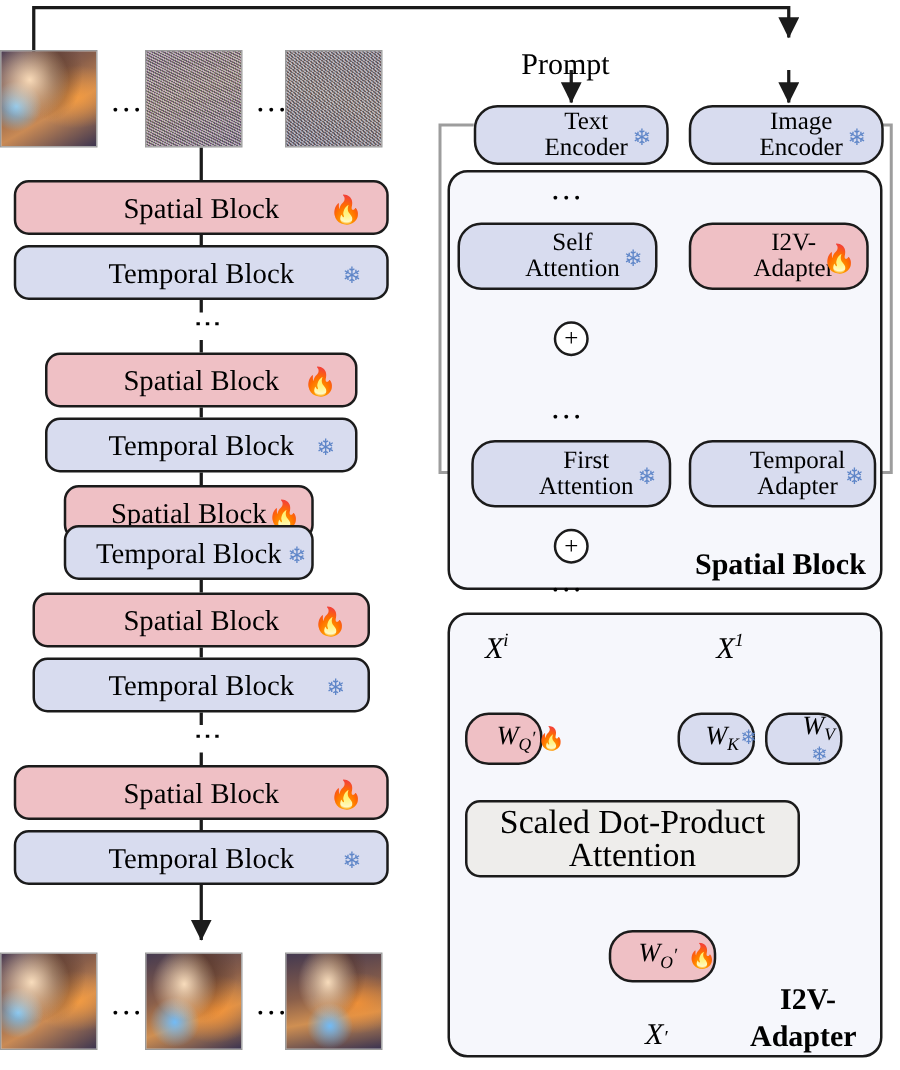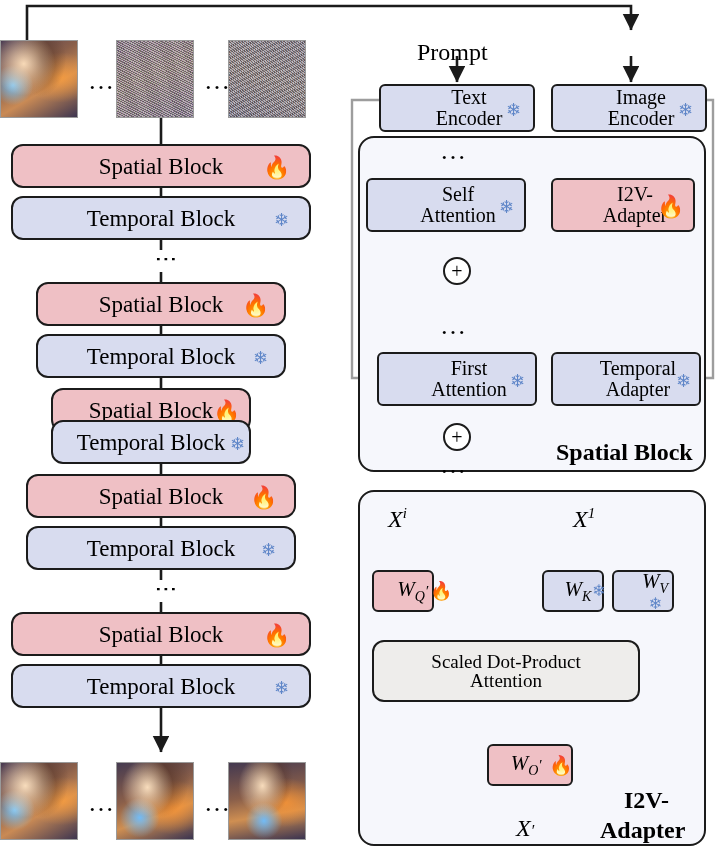--- a/index.html
+++ b/index.html
@@ -12,21 +12,21 @@
   .blk{position:absolute;box-sizing:border-box;border:2.4px solid #1b1b1b;
        border-radius:12px;display:flex;align-items:center;justify-content:center;
        font-size:23px;line-height:1;white-space:nowrap;}
   .blk.pink{background:#efc0c5;}
   .blk.blue{background:#d8dcef;}
   .blk.gray{background:#eeedeb;}
   .blk .lbl{display:inline-block;}
 
   
   .sblk{position:absolute;box-sizing:border-box;border:2.4px solid #1b1b1b;
-        border-radius:6px;display:flex;flex-direction:column;
+        border-radius:19px;display:flex;flex-direction:column;
         align-items:center;justify-content:center;font-size:20px;line-height:1.05;padding-left:24px;}
   .sblk.pink{background:#efc0c5;}
   .sblk.blue{background:#d8dcef;}
 
   
   .panel{position:absolute;box-sizing:border-box;border:2.4px solid #1b1b1b;
          border-radius:16px;background:#f6f7fc;}
 
   
   .flame{display:inline-block;color:#d81e1e;font-size:22px;line-height:1;}
@@ -285,21 +285,21 @@
     <span class="mathi" style="font-size:21px;">
       <span>W</span><sub style="font-size:14px;">K</sub></span>
     <span class="snow" style="font-size:16px;margin-left:1px;">❄</span>
   </div>
   <div class="sblk blue" style="left:612px;top:570px;width:62px;height:42px;">
     <span class="mathi" style="font-size:21px;">
       <span>W</span><sub style="font-size:14px;">V</sub></span>
     <span class="snow" style="font-size:16px;margin-left:1px;">❄</span>
   </div>
 
-  <div class="blk gray" style="left:372px;top:640px;width:268px;height:62px;flex-direction:column;font-size:19px;">
+  <div class="blk gray" style="left:372px;top:640px;width:268px;height:62px;flex-direction:column;font-size:27px;">
     <span>Scaled Dot-Product</span>
     <span>Attention</span>
   </div>
 
   <div class="sblk pink" style="left:487px;top:744px;width:86px;height:42px;flex-direction:row;">
     <span class="mathi" style="font-size:21px;">
       <span>W</span><sub style="font-size:14px;">O</sub><span style="font-size:15px;">′</span></span>
     <span class="flame" style="font-size:19px;margin-left:8px;">🔥</span>
   </div>
 

